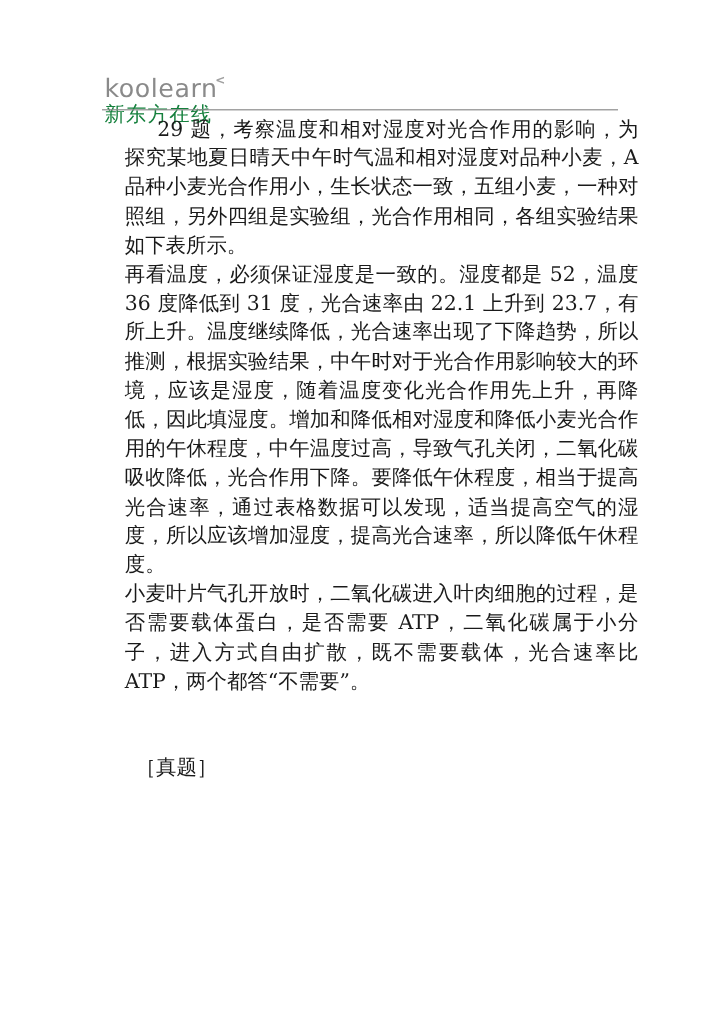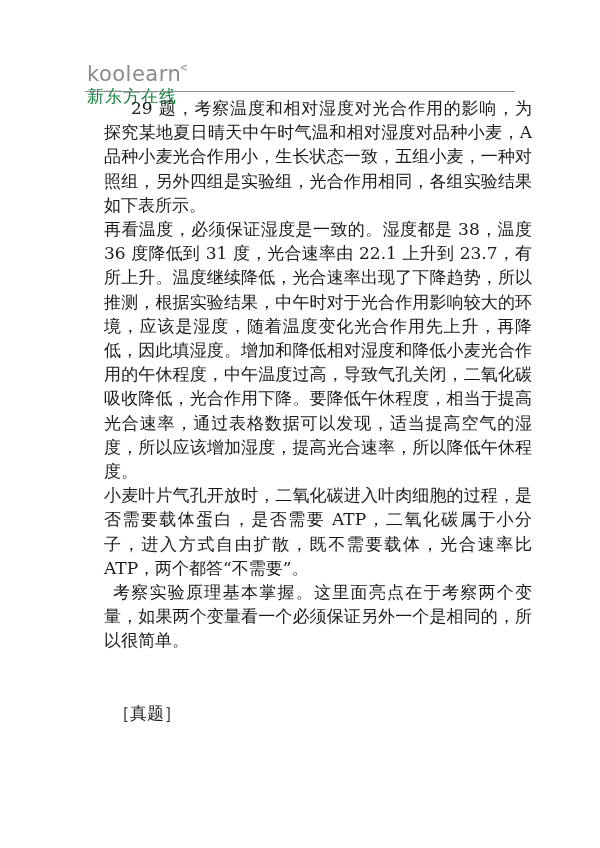--- a/index.html
+++ b/index.html
@@ -86,18 +86,17 @@
   <div class="logo-en">
     <span>koolearn</span>
     <span class="logo-mark">&lt;</span>
   </div>
   <div class="logo-cn">新东方在线</div>
 </div>
 <div class="header-rule"></div>
 
 <div class="content">
   <p class="indent">29 题，考察温度和相对湿度对光合作用的影响，为探究某地夏日晴天中午时气温和相对湿度对品种小麦，A 品种小麦光合作用小，生长状态一致，五组小麦，一种对照组，另外四组是实验组，光合作用相同，各组实验结果如下表所示。</p>
-  <p>再看温度，必须保证湿度是一致的。湿度都是 38，温度 36 度降低到 31 度，光合速率由 22.1 上升到 23.7，有所上升。温度继续降低，光合速率出现了下降趋势，所以推测，根据实验结果，中午时对于光合作用影响较大的环境，应该是湿度，随着温度变化光合作用先上升，再降低，因此填湿度。增加和降低相对湿度和降低小麦光合作用的午休程度，中午温度过高，导致气孔关闭，二氧化碳吸收降低，光合作用下降。要降低午休程度，相当于提高光合速率，通过表格数据可以发现，适当提高空气的湿度，所以应该增加湿度，提高光合速率，所以降低午休程度。</p>
+  <p>再看温度，必须保证湿度是一致的。湿度都是 52，温度 36 度降低到 31 度，光合速率由 22.1 上升到 23.7，有所上升。温度继续降低，光合速率出现了下降趋势，所以推测，根据实验结果，中午时对于光合作用影响较大的环境，应该是湿度，随着温度变化光合作用先上升，再降低，因此填湿度。增加和降低相对湿度和降低小麦光合作用的午休程度，中午温度过高，导致气孔关闭，二氧化碳吸收降低，光合作用下降。要降低午休程度，相当于提高光合速率，通过表格数据可以发现，适当提高空气的湿度，所以应该增加湿度，提高光合速率，所以降低午休程度。</p>
   <p>小麦叶片气孔开放时，二氧化碳进入叶肉细胞的过程，是否需要载体蛋白，是否需要 ATP，二氧化碳属于小分子，进入方式自由扩散，既不需要载体，光合速率比 ATP，两个都答“不需要”。</p>
-  <p class="indent-small">考察实验原理基本掌握。这里面亮点在于考察两个变量，如果两个变量看一个必须保证另外一个是相同的，所以很简单。</p>
   <div class="spacer"></div>
   <p class="zhenti">［真题］</p>
 </div>
 
 </body></html>

